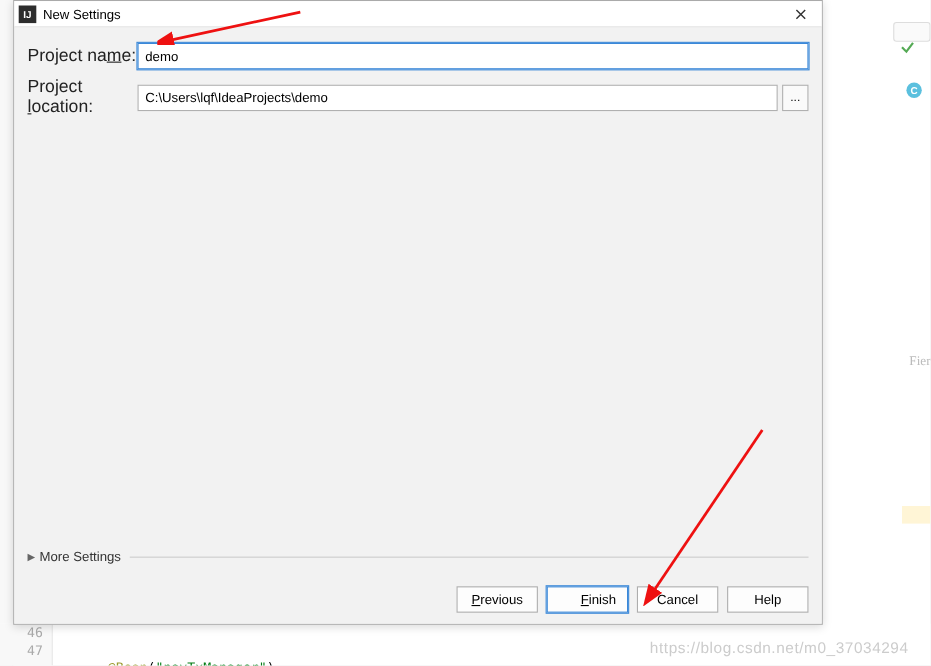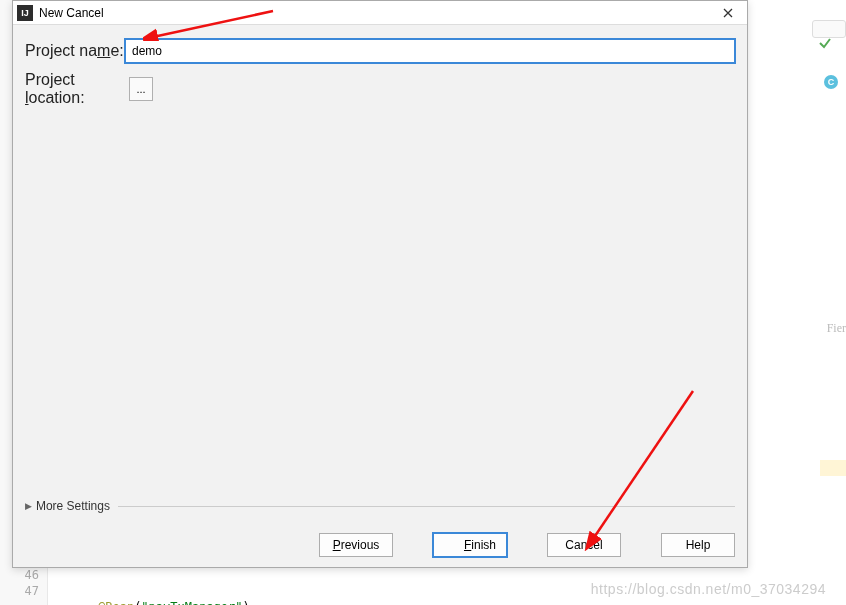--- a/index.html
+++ b/index.html
@@ -204,21 +204,20 @@
       padding-top: 16px;
     }
     .btn {
       min-width: 74px;
       height: 24px;
       border: 1px solid #adadad;
       background: #fdfdfd;
       font-size: 12px;
       cursor: pointer;
       padding: 0 10px;
-      margin-left: 32px;
     }
     .btn.primary {
       border: 1px solid #3b88d8;
       box-shadow: 0 0 0 1px #3b88d8;
       text-align: right;
     }
     .btn u { text-decoration: underline; }
     .arrow {
       position: absolute;
       pointer-events: none;
@@ -309,35 +308,36 @@
     <div><span class="kw-anno">@Bean</span>(<span class="kw-str">"payTxManager"</span>)</div>
     
   </div>
 </div>
 
 <div class="watermark">https://blog.csdn.net/m0_37034294</div>
 
 <div class="dialog">
   <div class="titlebar">
     <div class="app-icon">IJ</div>
-    <div class="title">New Cancel</div>
+    <div class="title">New Settings</div>
     <div class="close">
       <svg width="10" height="10" viewBox="0 0 10 10">
           <path d="M1 1 L9 9 M9 1 L1 9" stroke="#333" stroke-width="1.3"></path>
         </svg>
     </div>
   </div>
 
   <div class="content">
     <div class="form-row">
       <label class="form-label">Project na<u>m</u>e:</label>
       <input class="text-input focused" value="demo" style="">
     </div>
     <div class="form-row">
       <label class="form-label">Project <u>l</u>ocation:</label>
+      <input class="text-input" value="C:\Users\lqf\IdeaProjects\demo" style="">
       <button class="browse-btn">...</button>
     </div>
 
     <div class="spacer"></div>
 
     <div class="more-settings">
       <span class="chev">▶</span>
       <span>More Settings</span>
       <span class="more-line"></span>
     </div>

